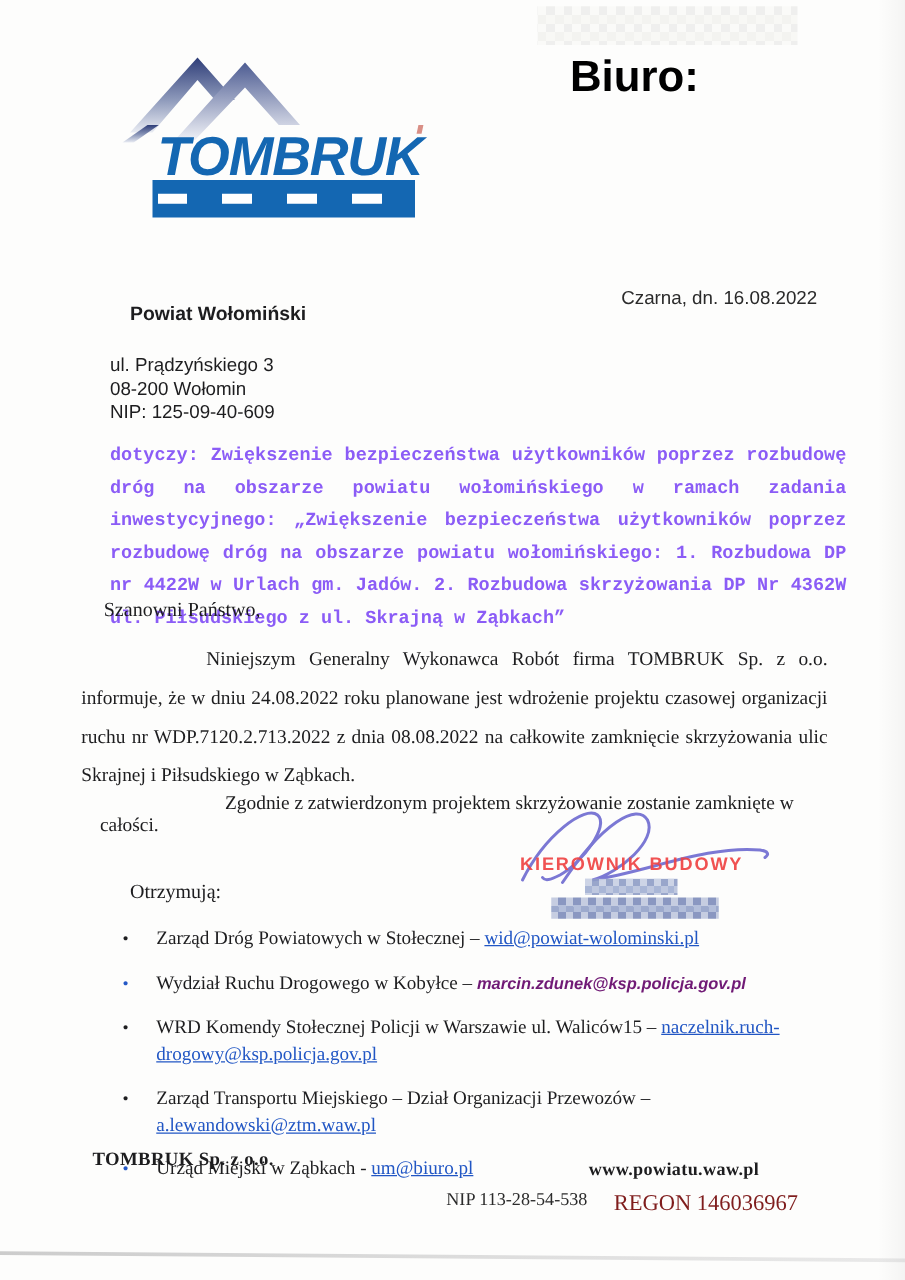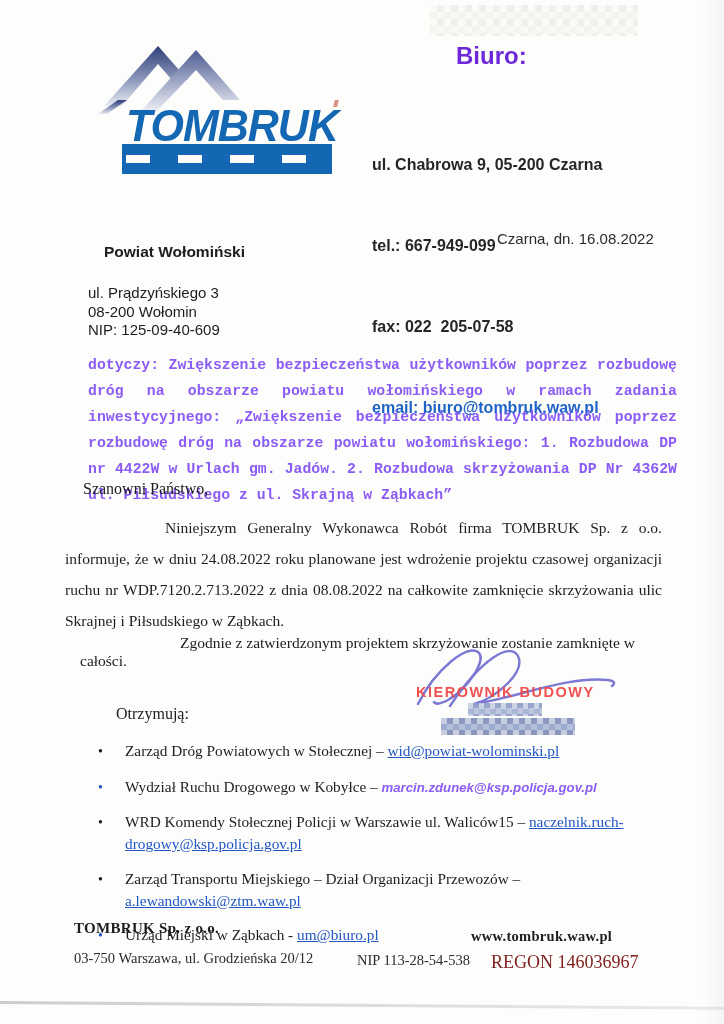--- a/index.html
+++ b/index.html
@@ -23,21 +23,21 @@
   .road-bar { position:absolute; left:34px; top:108px; width:210px; height:30px; }
   .road-dashes {
     position:absolute; left:4px; top:11px; height:8px; width:200px;
     background:repeating-linear-gradient(90deg,#ffffff 0 24px, transparent 24px 52px);
   }
   .logo-dot { position:absolute; left:246px; top:64px; width:4px; height:7px; background:#c65446; opacity:.65; transform:skewX(-12deg); }
 
   
   .office-title {
     left:456px; top:42px;
-    font-family:"Liberation Sans", sans-serif; font-weight:bold; font-size:24px; color:#6d28d9;
+    font-family:"Liberation Sans", sans-serif; font-weight:bold; font-size:35px; color:#000000;
   }
   .office-lines {
     left:372px; top:97px;
     font-family:"Liberation Sans", sans-serif; font-weight:bold; font-size:16px; color:#262626;
     line-height:27px; white-space:pre;
   }
 
   .blur-patch {
     left:430px; top:5px; width:208px; height:31px;
     background:conic-gradient(#ededeb 0% 25%, #f7f7f4 25% 50%, #f1f1ee 50% 75%, #fafaf7 75% 100%);
@@ -76,28 +76,28 @@
     background:conic-gradient(#8e9cc6 0% 25%, #b7c1dc 25% 50%, #a0aed2 50% 75%, #c8cfe3 75% 100%);
     background-size:11px 11px;
   }
   .redact-2 {
     left:441px; top:718px; width:134px; height:17px;
     background:conic-gradient(#7d8cba 0% 25%, #abb7d6 25% 50%, #92a1c8 50% 75%, #c0c8de 75% 100%);
     background-size:12px 12px;
   }
 
   
-  .dist-heading { left:116px; top:705px; font-size:16px; }
+  .dist-heading { left:104px; top:705px; font-size:16px; }
   .dist-list { left:98px; top:740px; width:562px; font-size:15.3px; line-height:22px; }
   .dist-item { display:flex; margin-bottom:12.5px; }
   .bullet { width:27px; flex:0 0 27px; font-size:14px; padding-top:1px; }
   .item-body { flex:1; }
   a.mail-link { color:#2156c4; text-decoration:underline; cursor:pointer; }
   a.mail-link-sans {
-    color:#8b5cf6; text-decoration:none; cursor:pointer;
+    color:#701a75; text-decoration:none; cursor:pointer;
     font-family:"Liberation Sans", sans-serif; font-weight:bold; font-style:italic; font-size:13.2px;
   }
 
   
   .footer-company { left:74px; top:920px; font-weight:bold; font-size:15px; letter-spacing:.3px; }
   .footer-site { left:471px; top:928px; font-weight:bold; font-size:14.5px; letter-spacing:.3px; }
   .footer-address { left:74px; top:950px; font-size:14.5px; color:#2b2b2b; }
   .footer-nip { left:357px; top:952px; font-size:14.5px; color:#2b2b2b; }
   .footer-regon { left:491px; top:952px; font-size:18px; color:#7f1d1d; }
 
@@ -135,26 +135,20 @@
       <path d="M2,76 L22,62 L31,62 L11,76 Z" fill="url(#mg)"></path>
     </svg>
     <div class="logo-wordmark" style="color: rgb(20, 103, 178);">TOMBRUK</div>
     <div class="road-bar" style="background: rgb(20, 103, 178);">
       <div class="road-dashes"></div>
     </div>
     <div class="logo-dot"></div>
   </div>
 
   <div class="abs office-title">Biuro:</div>
-  <div class="abs office-lines">
-    <div>ul. Chabrowa 9, 05-200 Czarna</div>
-    <div>tel.: 667-949-099</div>
-    <div>fax: 022  205-07-58</div>
-    <div style="color: rgb(31, 99, 198);">email: biuro@tombruk.waw.pl</div>
-  </div>
 
   <div class="abs date-line">Czarna, dn. 16.08.2022</div>
   <div class="abs recipient-name">Powiat Wołomiński</div>
   <div class="abs recipient-lines">
     <div>ul. Prądzyńskiego 3</div>
     <div>08-200 Wołomin</div>
     <div>NIP: 125-09-40-609</div>
   </div>
 
   <div class="abs subject">dotyczy: Zwiększenie bezpieczeństwa użytkowników poprzez rozbudowę dróg na obszarze powiatu wołomińskiego w ramach zadania inwestycyjnego: „Zwiększenie bezpieczeństwa użytkowników poprzez rozbudowę dróg na obszarze powiatu wołomińskiego: 1. Rozbudowa DP nr 4422W w Urlach gm. Jadów. 2. Rozbudowa skrzyżowania DP Nr 4362W ul. Piłsudskiego z ul. Skrajną w Ząbkach”</div>
@@ -198,21 +192,20 @@
     </div>
 
     <div class="dist-item">
       <span class="bullet" style="color: rgb(36, 88, 198);">•</span>
       <span class="item-body"><span>Urząd Miejski w Ząbkach - </span><a class="mail-link">um@biuro.pl</a></span>
     </div>
 
   </div>
 
   <div class="abs footer-company">TOMBRUK Sp. z o.o.</div>
-  <div class="abs footer-site">www.tombruk.waw.pl</div>
-  <div class="abs footer-address">03-750 Warszawa, ul. Grodzieńska 20/12</div>
+  <div class="abs footer-site">www.powiatu.waw.pl</div>
   <div class="abs footer-nip">NIP 113-28-54-538</div>
   <div class="abs footer-regon">REGON 146036967</div>
 
   <div class="abs scan-edge-line"></div>
   <div class="abs page-edge-shade"></div>
 
 </div>
 
 </body></html>

